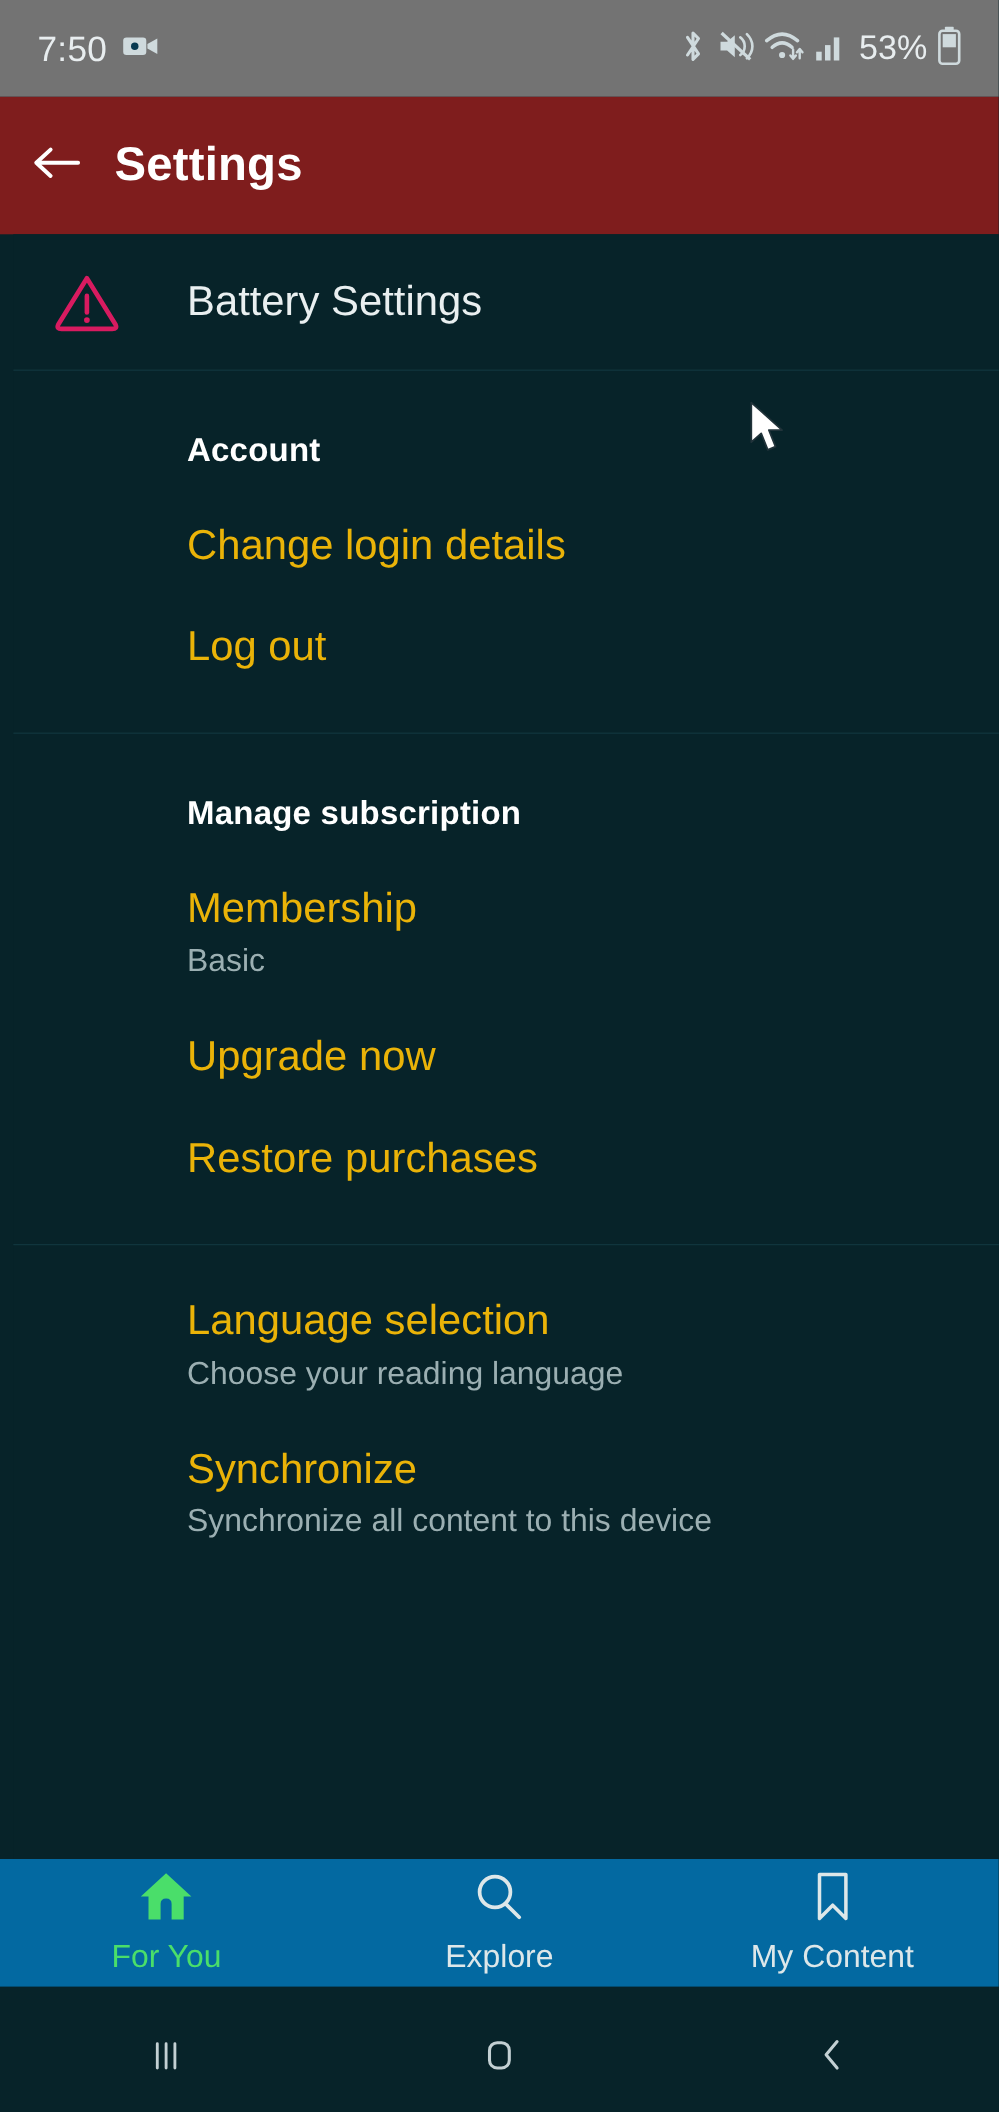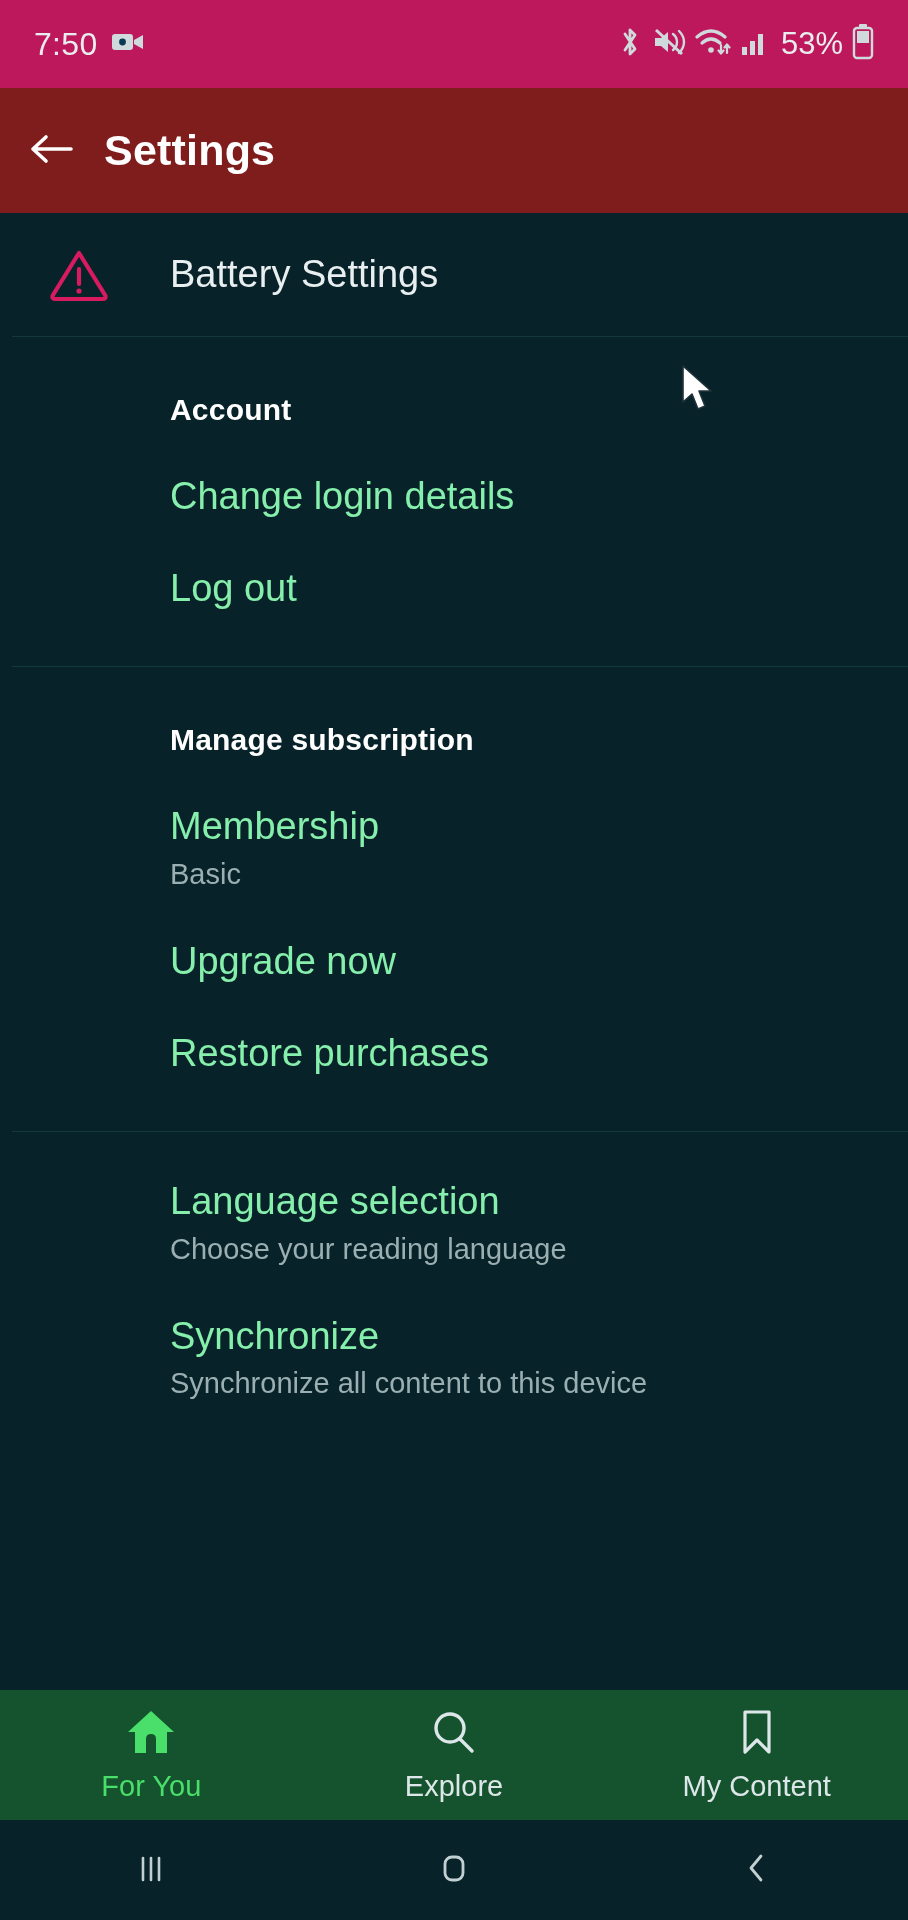--- a/index.html
+++ b/index.html
@@ -7,21 +7,21 @@
     width:908px; height:1920px;
     background:#072329;
     font-family:"Liberation Sans", sans-serif;
     overflow:hidden;
   }
   .phone { position:relative; width:908px; height:1920px; background:#072329; }
 
   
   .statusbar {
     position:absolute; top:0; left:0; width:908px; height:88px;
-    background:#be185d;
+    background:#737373;
     display:flex; align-items:center;
     padding:0 34px;
   }
   .sb-left { display:flex; align-items:center; gap:14px; }
   .sb-time { color:#E8EDEF; font-size:32px; letter-spacing:0.3px; }
   .sb-right { margin-left:auto; display:flex; align-items:center; gap:9px;text-align:center; }
   .sb-batt-text { color:#E8EDEF; font-size:31px; margin-left:2px; }
   .ico { display:block; }
 
   
@@ -47,28 +47,28 @@
   }
   .warn-wrap { width:122px; display:flex; align-items:center; }
   .row-battery .label { color:#E9EFF0; font-size:38px; }
 
   .section { padding:0 18px 0 158px; }
   .sec-header {
     color:#FFFFFF; font-size:30px; font-weight:bold;
     padding-top:56px; padding-bottom:0; letter-spacing:0.2px;
   }
   .item { padding-top:48px; }
-  .item-title { color:#86efac; font-size:38px; line-height:1.15; }
+  .item-title { color:#eab308; font-size:38px; line-height:1.15; }
   .item-sub { color:#9BAFB2; font-size:29px; padding-top:8px; line-height:1.2; }
   .sec-pad-bottom { height:56px; }
 
   
   .bottomnav {
-    position:absolute; top:1690px; left:0; width:908px; height:130px;
-    background:#14532d;
+    position:absolute; top:1690px; left:0; width:908px; height:116px;
+    background:#0369a1;
     display:flex; align-items:center;
   }
   .navitem {
     flex:1; display:flex; flex-direction:column; align-items:center;
     justify-content:center; gap:10px;
   }
   .navlabel { font-size:29px; color:#DDE7E9; }
   .navitem.active .navlabel { color:#4ADE6A; }
 
   

